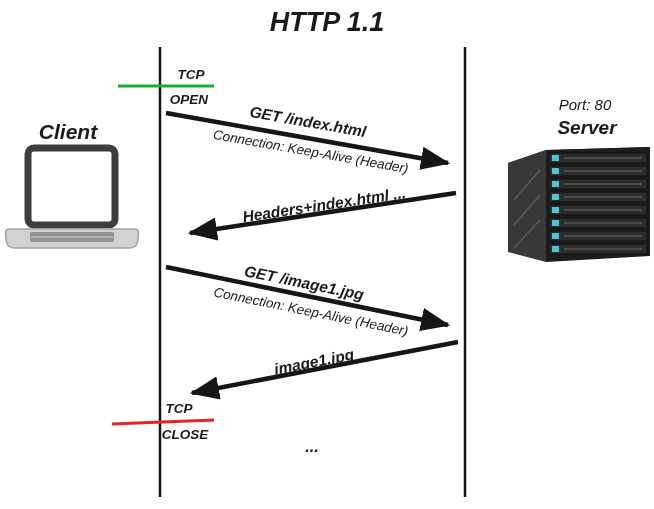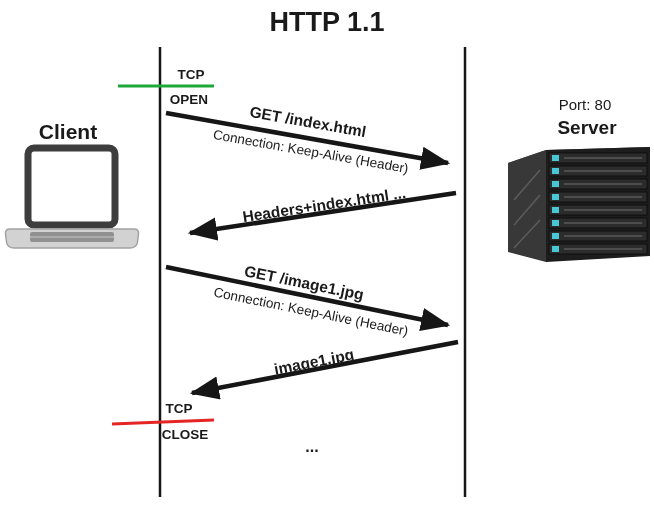--- a/index.html
+++ b/index.html
@@ -1,16 +1,16 @@
 <!DOCTYPE html>
 <html><head>
 <meta charset="utf-8">
 <style>
   html,body{margin:0;padding:0;background:#ffffff;}
-  .stage{position:relative;width:654px;height:509px;background:#ffffff;overflow:hidden;}
+  .stage{position:relative;width:654px;height:509px;background:#ffffff;overflow:hidden;font-style:italic;}
   svg{position:absolute;left:0;top:0;}
   text{font-family:"Liberation Sans", sans-serif;fill:#1a1a1a;}
   .title{font-size:27px;font-weight:600;}
   .actor{font-size:21px;font-weight:600;}
   .server-name{font-size:19px;font-weight:600;}
   .port{font-size:15px;font-weight:400;}
   .msg-main{font-size:15.5px;font-weight:600;}
   .msg-sub{font-size:13.5px;font-weight:500;}
   .tcp{font-size:13.5px;font-weight:600;}
   .dots{font-size:16px;font-weight:700;}

